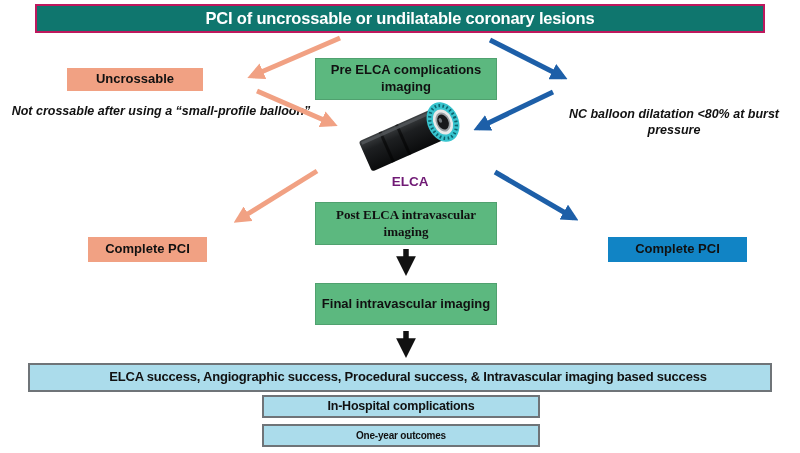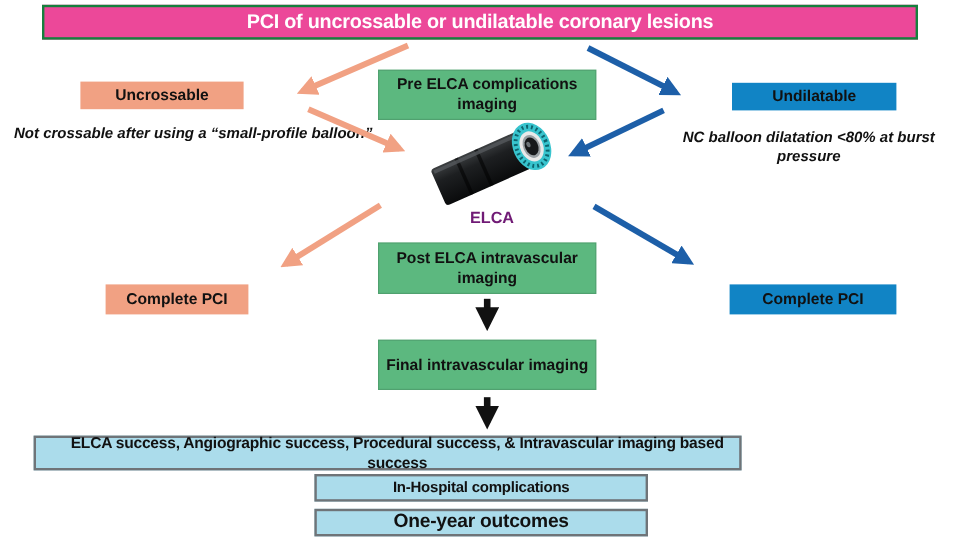--- a/index.html
+++ b/index.html
@@ -9,49 +9,49 @@
     position: relative;
     width: 800px;
     height: 453px;
     background: #ffffff;
     overflow: hidden;
   }
   .abs { position: absolute; }
   
   .banner {
     left: 35px; top: 4px; width: 730px; height: 29px;
-    background: #ec4899;
-    border: 2px solid #15803d;
+    background: #0f766e;
+    border: 2px solid #be185d;
     display: flex; align-items: center; justify-content: center;
     color: #ffffff; font-weight: bold; font-size: 16.5px; letter-spacing: -0.2px;
   }
   
   .box {
     display: flex; align-items: center; justify-content: center;
     text-align: center;
     color: #111111; font-weight: bold; font-size: 13px; line-height: 1.3;
   }
   .salmon { background: #f1a183; }
   .blue   { background: #1184c5; }
   .green  { background: #5cb87f; border: 1px solid rgba(0,0,0,0.12); }
   .lightblue {
     background: #abdceb;
     border: 2px solid #6f7478;
     letter-spacing: -0.2px;
   }
   .box-uncrossable   { left: 67px;  top: 68px;  width: 136px; height: 23px; }
   .box-undilatable   { left: 610px; top: 69px;  width: 137px; height: 23px; }
   .box-pre           { left: 315px; top: 58px;  width: 182px; height: 42px; }
-  .box-post          { left: 315px; top: 202px; width: 182px; height: 43px; }
+  .box-post          { left: 315px; top: 202px; width: 182px; height: 43px; font-family: Liberation Serif, serif; }
   .box-final         { left: 315px; top: 283px; width: 182px; height: 42px; }
   .box-complete-l    { left: 88px;  top: 237px; width: 119px; height: 25px; }
   .box-complete-r    { left: 608px; top: 237px; width: 139px; height: 25px; }
-  .box-success       { left: 28px;  top: 363px; width: 590px; height: 29px; font-size: 13px; padding-left: 16px; }
+  .box-success       { left: 28px;  top: 363px; width: 744px; height: 29px; font-size: 13px; padding-left: 16px; }
   .box-inhospital    { left: 262px; top: 395px; width: 278px; height: 23px; font-size: 12.5px; text-align: right; }
-  .box-oneyear       { left: 262px; top: 424px; width: 278px; height: 23px; font-size: 16px; }
+  .box-oneyear       { left: 262px; top: 424px; width: 278px; height: 23px; font-size: 10px; }
   
   .note {
     font-style: italic; font-weight: bold; color: #111111;
     font-size: 12.5px; text-align: center; line-height: 1.3;
   }
   .note-left  { left: 0px;   top: 103px; width: 322px; }
   .note-right { left: 548px; top: 106px; width: 252px; text-align: center; }
   
   .elca-svg  { left: 352px; top: 100px; }
   .elca-label {
@@ -66,21 +66,20 @@
 <div id="canvas">
 
   <div class="abs banner">PCI of uncrossable or undilatable coronary lesions</div>
 
   <div class="abs box salmon box-uncrossable">Uncrossable</div>
   <div class="abs note note-left">
     <div>Not crossable after using a “small-profile balloon”</div>
   </div>
   <div class="abs box salmon box-complete-l">Complete PCI</div>
 
-  <div class="abs box blue box-undilatable">Undilatable</div>
   <div class="abs note note-right">NC balloon dilatation &lt;80% at burst pressure</div>
   <div class="abs box blue box-complete-r">Complete PCI</div>
 
   <div class="abs box green box-pre">Pre ELCA complications imaging</div>
 
   <svg class="abs elca-svg" width="116" height="80" viewBox="0 0 116 80">
     <defs>
       <linearGradient id="bodyGrad" x1="0" y1="0" x2="0" y2="1">
         <stop offset="0" stop-color="#3c3f41"></stop>
         <stop offset="0.35" stop-color="#1d1f21"></stop>

